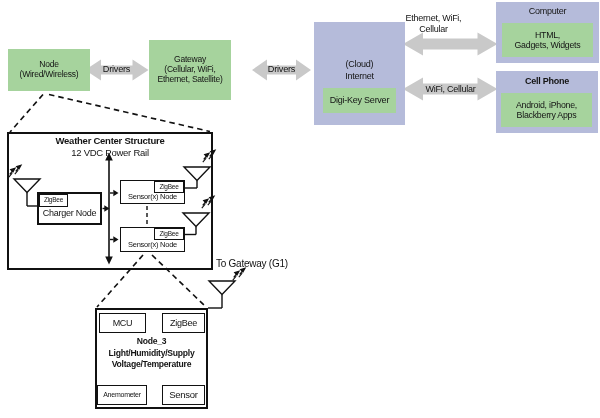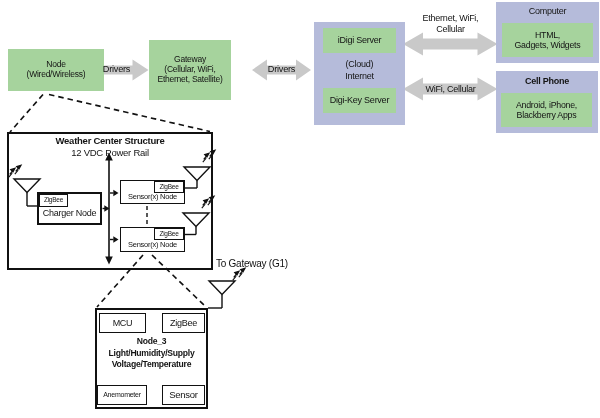--- a/index.html
+++ b/index.html
@@ -93,45 +93,44 @@
       <polygon points="209,281 235,281 222,294.5"></polygon>
       <line x1="222" y1="294.5" x2="222" y2="308"></line>
       <line x1="208" y1="308" x2="222" y2="308"></line>
       <use href="#bolt" transform="translate(232,271)"></use>
       <use href="#bolt" transform="translate(238,268)"></use>
     </g>
   </svg>
 
   <div class="layer">
 
-    <div class="abs green flexc txt" style="left:8px;top:49px;width:96px;height:42px;font-size:8.5px;">
+    <div class="abs green flexc txt" style="left:8px;top:49px;width:82px;height:42px;font-size:8.5px;">
       <div>Node</div>
       <div>(Wired/Wireless)</div>
     </div>
 
     <div class="abs txt" style="left:85px;top:64px;width:63px;font-size:9.2px;">Drivers</div>
 
     <div class="abs green flexc txt" style="left:149px;top:40px;width:82px;height:60px;font-size:8.5px;">
       <div>Gateway</div>
       <div>(Cellular, WiFi,</div>
       <div>Ethernet, Satellite)</div>
     </div>
 
     <div class="abs txt" style="left:252px;top:64px;width:59px;font-size:9.2px;">Drivers</div>
 
     <div class="abs lav" style="left:314px;top:22px;width:91px;height:103px;">
-      <div class="abs green flexc txt" style="left:9px;top:6px;width:73px;height:25px;font-size:9px;">iDigi Server</div>
       <div class="abs txt" style="left:0;top:36px;width:91px;font-size:9px;line-height:12px;">
         <div>(Cloud)</div>
         <div>Internet</div>
       </div>
       <div class="abs green flexc txt" style="left:9px;top:66px;width:73px;height:25px;font-size:9px;">Digi-Key Server</div>
     </div>
 
-    <div class="abs txt" style="left:403px;top:13px;width:95px;font-size:9px;line-height:10.5px;">
+    <div class="abs txt" style="left:386px;top:13px;width:95px;font-size:9px;line-height:10.5px;">
       <div>Ethernet, WiFi,</div>
       <div>Cellular</div>
     </div>
 
     <div class="abs lav" style="left:496px;top:2px;width:103px;height:61px;padding-left:40px;">
       <div class="abs txt" style="left:0;top:4px;width:103px;font-size:9px;">Computer</div>
       <div class="abs green flexc txt" style="left:6px;top:21px;width:91px;height:34px;font-size:8.8px;">
         <div>HTML,</div>
         <div>Gadgets, Widgets</div>
       </div>

